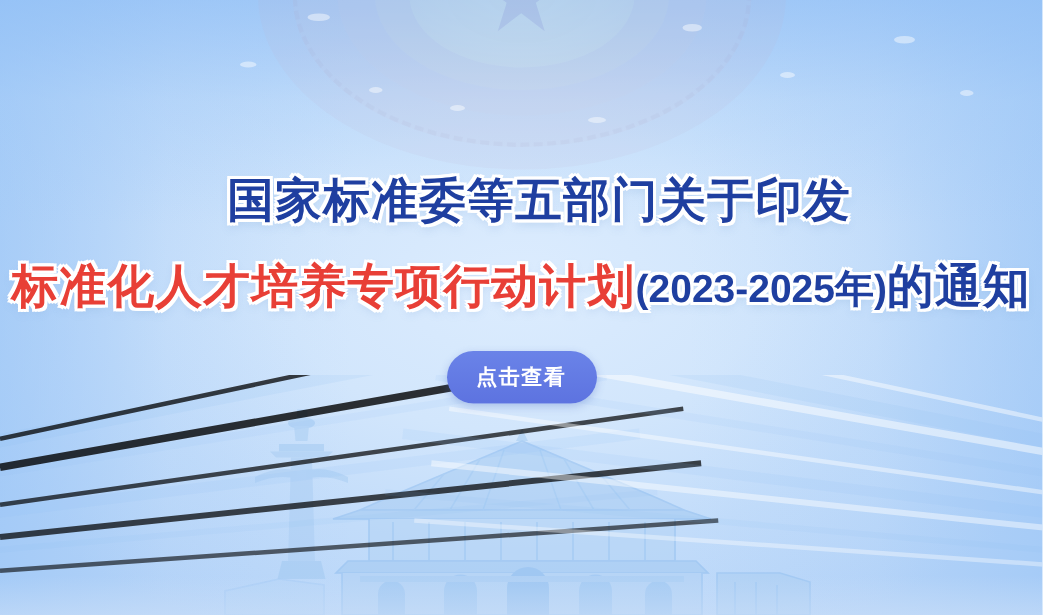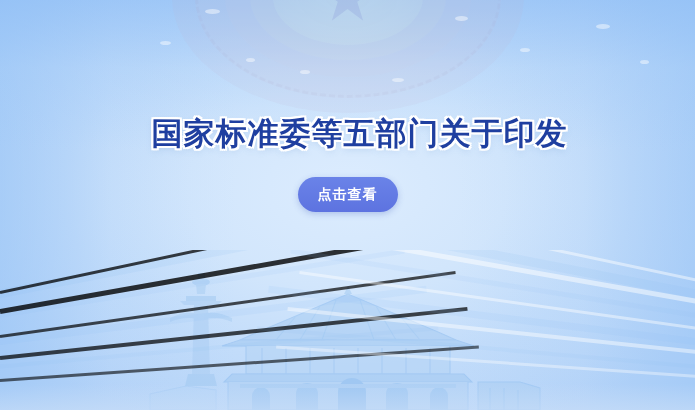--- a/index.html
+++ b/index.html
@@ -305,17 +305,20 @@
     <div class="streak sR" style="bottom:50px;width:470px;border-top-width:4px;transform:rotate(6deg);opacity:.72;"></div>
     <div class="streak sR" style="bottom:28px;width:480px;border-top-width:3px;transform:rotate(4deg);opacity:.60;"></div>
   </div>
 
   <div class="bottom-fade"></div>
 
   <div class="content">
 
     <div class="title-line title-line-1">国家标准委等五部门关于印发</div>
 
+    <div class="title-line title-line-2">
+      <span class="t-red">标准化人才培养专项行动计划</span><span class="t-years">(2023-2025年)</span><span class="t-blue">的通知</span>
+    </div>
 
     <button class="cta">点击查看</button>
   </div>
 
 </div>
 
 </body></html>

